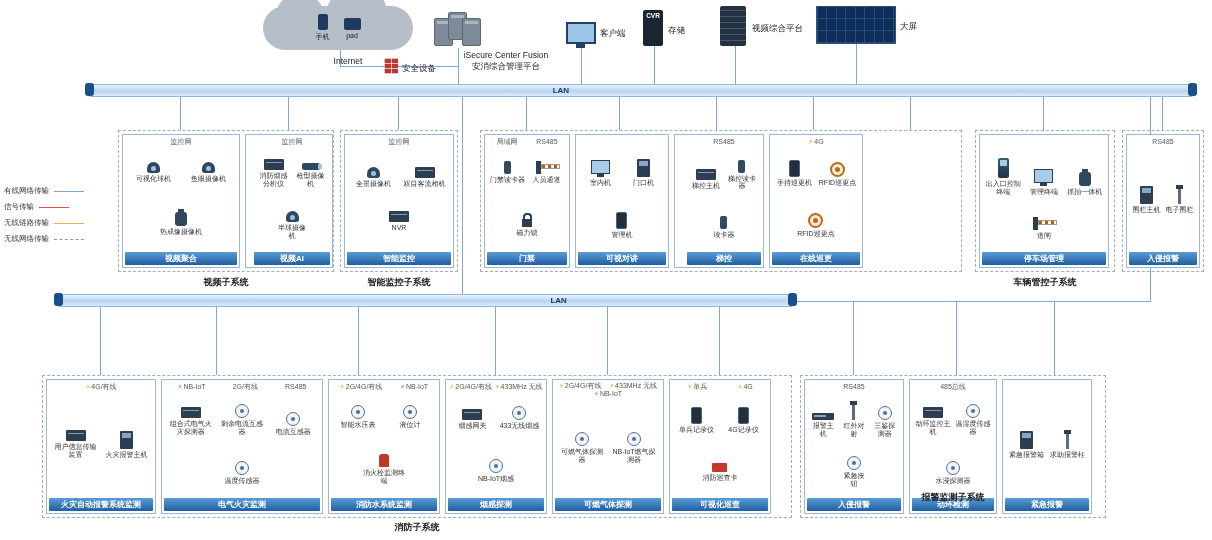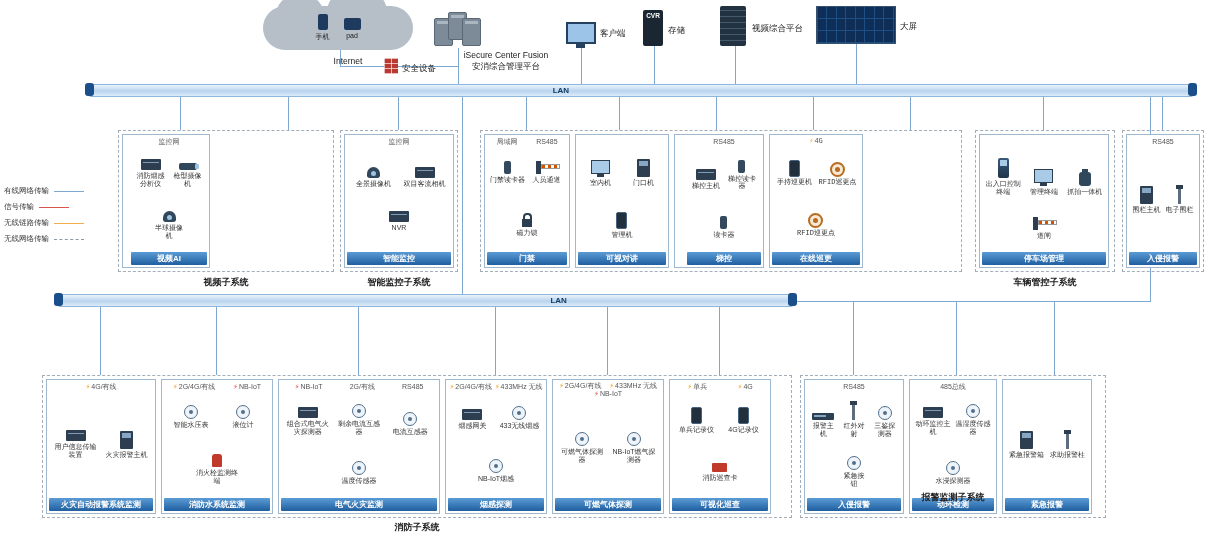--- a/index.html
+++ b/index.html
@@ -177,20 +177,42 @@
     <div class="nlab" style="position: absolute; left: 752px; top: 23px; width: 70px;">视频综合平台</div>
     <div class="ic ic-wall" style="position: absolute; left: 816px; top: 6px; width: 78px; height: 36px;"></div>
     <div class="nlab" style="position: absolute; left: 900px; top: 21px; width: 30px;">大屏</div>
     <div class="bus" style="position: absolute; left: 88px; top: 84px; width: 1104px;">
       <span class="bus-label" style="left: 42%;">LAN</span>
     </div>
     <div class="bus" style="position: absolute; left: 57px; top: 294px; width: 735px;">
       <span class="bus-label" style="left: 67%;">LAN</span>
     </div>
     <div class="grp" style="position: absolute; left: 118px; top: 130px; width: 216px; height: 142px;">
+      <div class="box" style="width: 118px;">
+        <div class="notes">
+          <span class="note">
+            <span>监控网</span>
+          </span>
+        </div>
+        <div class="devs">
+          <div class="dev">
+            <div class="ic ic-dome"></div>
+            <div class="dlab">可视化球机</div>
+          </div>
+          <div class="dev">
+            <div class="ic ic-dome"></div>
+            <div class="dlab">鱼眼摄像机</div>
+          </div>
+          <div class="dev">
+            <div class="ic ic-ptz"></div>
+            <div class="dlab">热成像摄像机</div>
+          </div>
+        </div>
+        <div class="bar">视频聚合</div>
+      </div>
       <div class="box" style="width: 88px; padding-left: 8px;">
         <div class="notes">
           <span class="note">
             <span>监控网</span>
           </span>
         </div>
         <div class="devs">
           <div class="dev">
             <div class="ic ic-box"></div>
             <div class="dlab">消防烟感分析仪</div>
@@ -292,21 +314,21 @@
             <div class="ic ic-reader"></div>
             <div class="dlab">梯控读卡器</div>
           </div>
           <div class="dev">
             <div class="ic ic-reader"></div>
             <div class="dlab">读卡器</div>
           </div>
         </div>
         <div class="bar">梯控</div>
       </div>
-      <div class="box" style="width: 94px; font-family: Liberation Mono, monospace;">
+      <div class="box" style="width: 94px;">
         <div class="notes">
           <span class="note">
             <span class="bolt-o">⚡</span>
             <span>4G</span>
           </span>
         </div>
         <div class="devs">
           <div class="dev">
             <div class="ic ic-phone"></div>
             <div class="dlab">手持巡更机</div>
@@ -381,79 +403,79 @@
             <div class="ic ic-box"></div>
             <div class="dlab">用户信息传输装置</div>
           </div>
           <div class="dev">
             <div class="ic ic-panel"></div>
             <div class="dlab">火灾报警主机</div>
           </div>
         </div>
         <div class="bar">火灾自动报警系统监测</div>
       </div>
-      <div class="box" style="width: 112px;">
-        <div class="notes">
-          <span class="note">
-            <span class="bolt-o">⚡</span>
-            <span>2G/4G/有线</span>
-          </span>
+      <div class="box" style="width: 162px;">
+        <div class="notes">
           <span class="note">
             <span class="bolt-r">⚡</span>
             <span>NB-IoT</span>
           </span>
+          <span class="note">
+            <span>2G/有线</span>
+          </span>
+          <span class="note">
+            <span>RS485</span>
+          </span>
+        </div>
+        <div class="devs tight">
+          <div class="dev">
+            <div class="ic ic-box"></div>
+            <div class="dlab">组合式电气火灾探测器</div>
+          </div>
+          <div class="dev">
+            <div class="ic ic-sensor"></div>
+            <div class="dlab">剩余电流互感器</div>
+          </div>
+          <div class="dev">
+            <div class="ic ic-sensor"></div>
+            <div class="dlab">电流互感器</div>
+          </div>
+          <div class="dev">
+            <div class="ic ic-sensor"></div>
+            <div class="dlab">温度传感器</div>
+          </div>
+        </div>
+        <div class="bar">电气火灾监测</div>
+      </div>
+      <div class="box" style="width: 112px;">
+        <div class="notes">
+          <span class="note">
+            <span class="bolt-o">⚡</span>
+            <span>2G/4G/有线</span>
+          </span>
+          <span class="note">
+            <span class="bolt-r">⚡</span>
+            <span>NB-IoT</span>
+          </span>
         </div>
         <div class="devs">
           <div class="dev">
             <div class="ic ic-sensor"></div>
             <div class="dlab">智能水压表</div>
           </div>
           <div class="dev">
             <div class="ic ic-sensor"></div>
             <div class="dlab">液位计</div>
           </div>
           <div class="dev">
             <div class="ic ic-hydrant"></div>
             <div class="dlab">消火栓监测终端</div>
           </div>
         </div>
         <div class="bar">消防水系统监测</div>
-      </div>
-      <div class="box" style="width: 162px;">
-        <div class="notes">
-          <span class="note">
-            <span class="bolt-r">⚡</span>
-            <span>NB-IoT</span>
-          </span>
-          <span class="note">
-            <span>2G/有线</span>
-          </span>
-          <span class="note">
-            <span>RS485</span>
-          </span>
-        </div>
-        <div class="devs tight">
-          <div class="dev">
-            <div class="ic ic-box"></div>
-            <div class="dlab">组合式电气火灾探测器</div>
-          </div>
-          <div class="dev">
-            <div class="ic ic-sensor"></div>
-            <div class="dlab">剩余电流互感器</div>
-          </div>
-          <div class="dev">
-            <div class="ic ic-sensor"></div>
-            <div class="dlab">电流互感器</div>
-          </div>
-          <div class="dev">
-            <div class="ic ic-sensor"></div>
-            <div class="dlab">温度传感器</div>
-          </div>
-        </div>
-        <div class="bar">电气火灾监测</div>
       </div>
       <div class="box" style="width: 102px;">
         <div class="notes">
           <span class="note">
             <span class="bolt-o">⚡</span>
             <span>2G/4G/有线</span>
           </span>
           <span class="note">
             <span class="bolt-o">⚡</span>
             <span>433MHz 无线</span>

